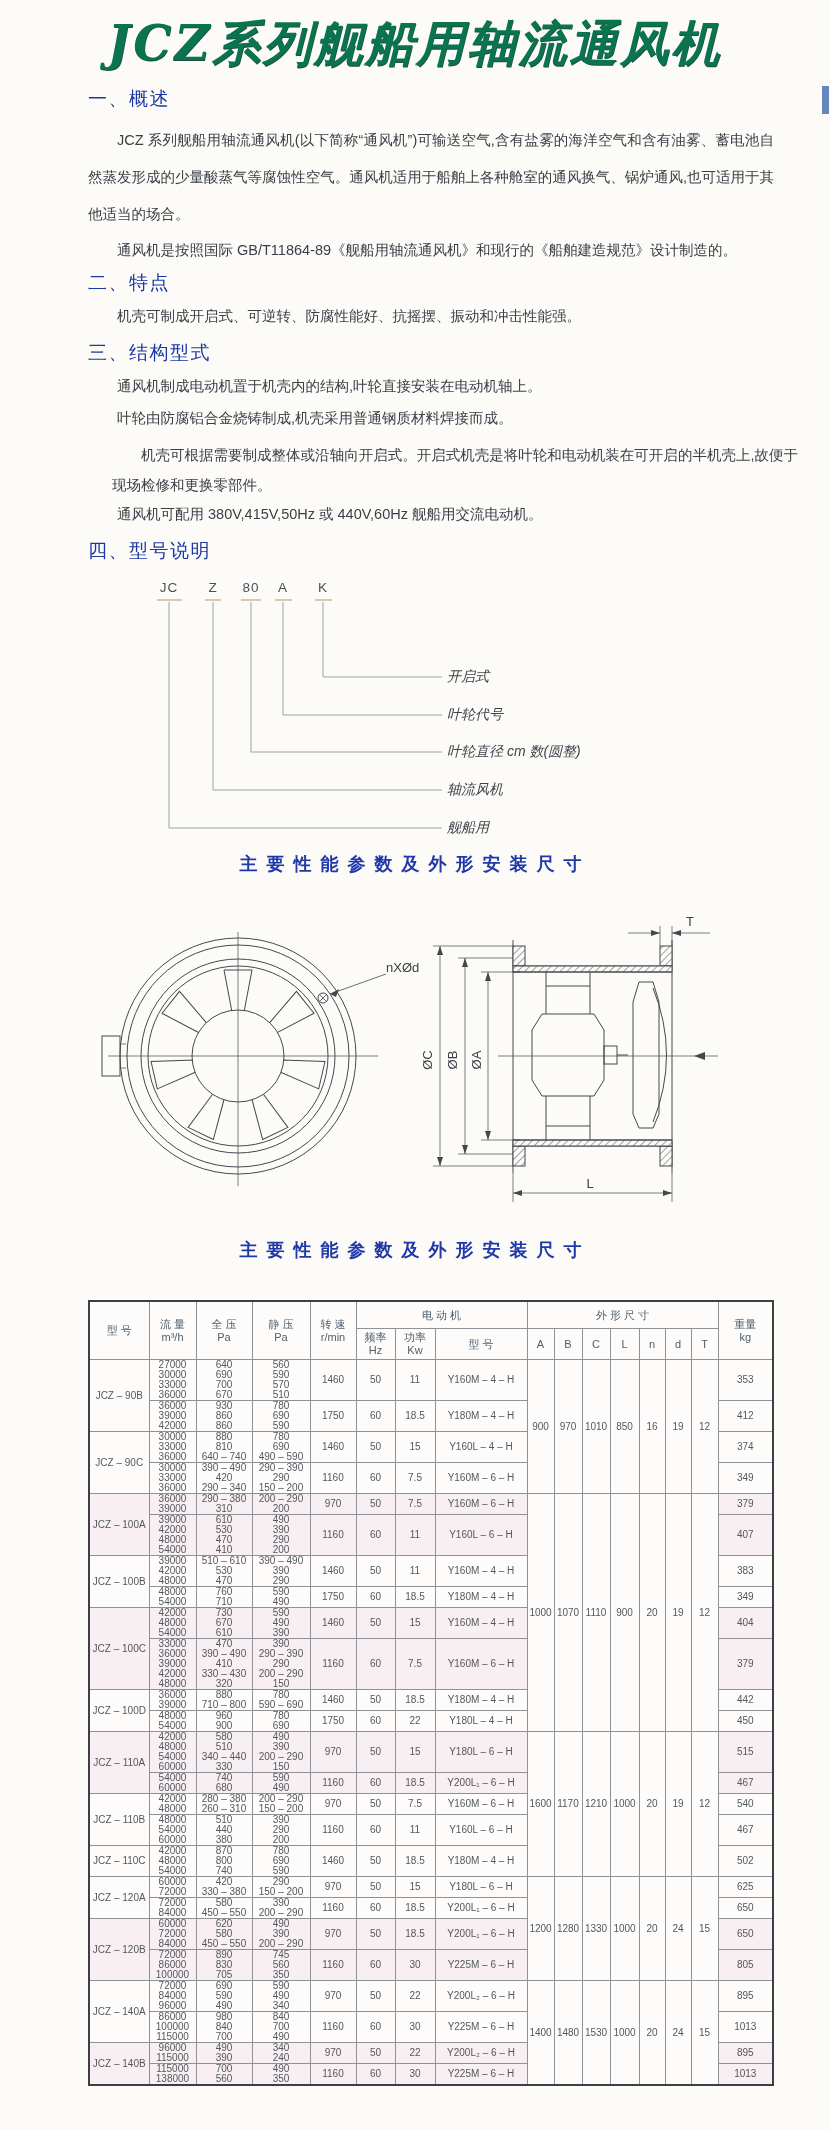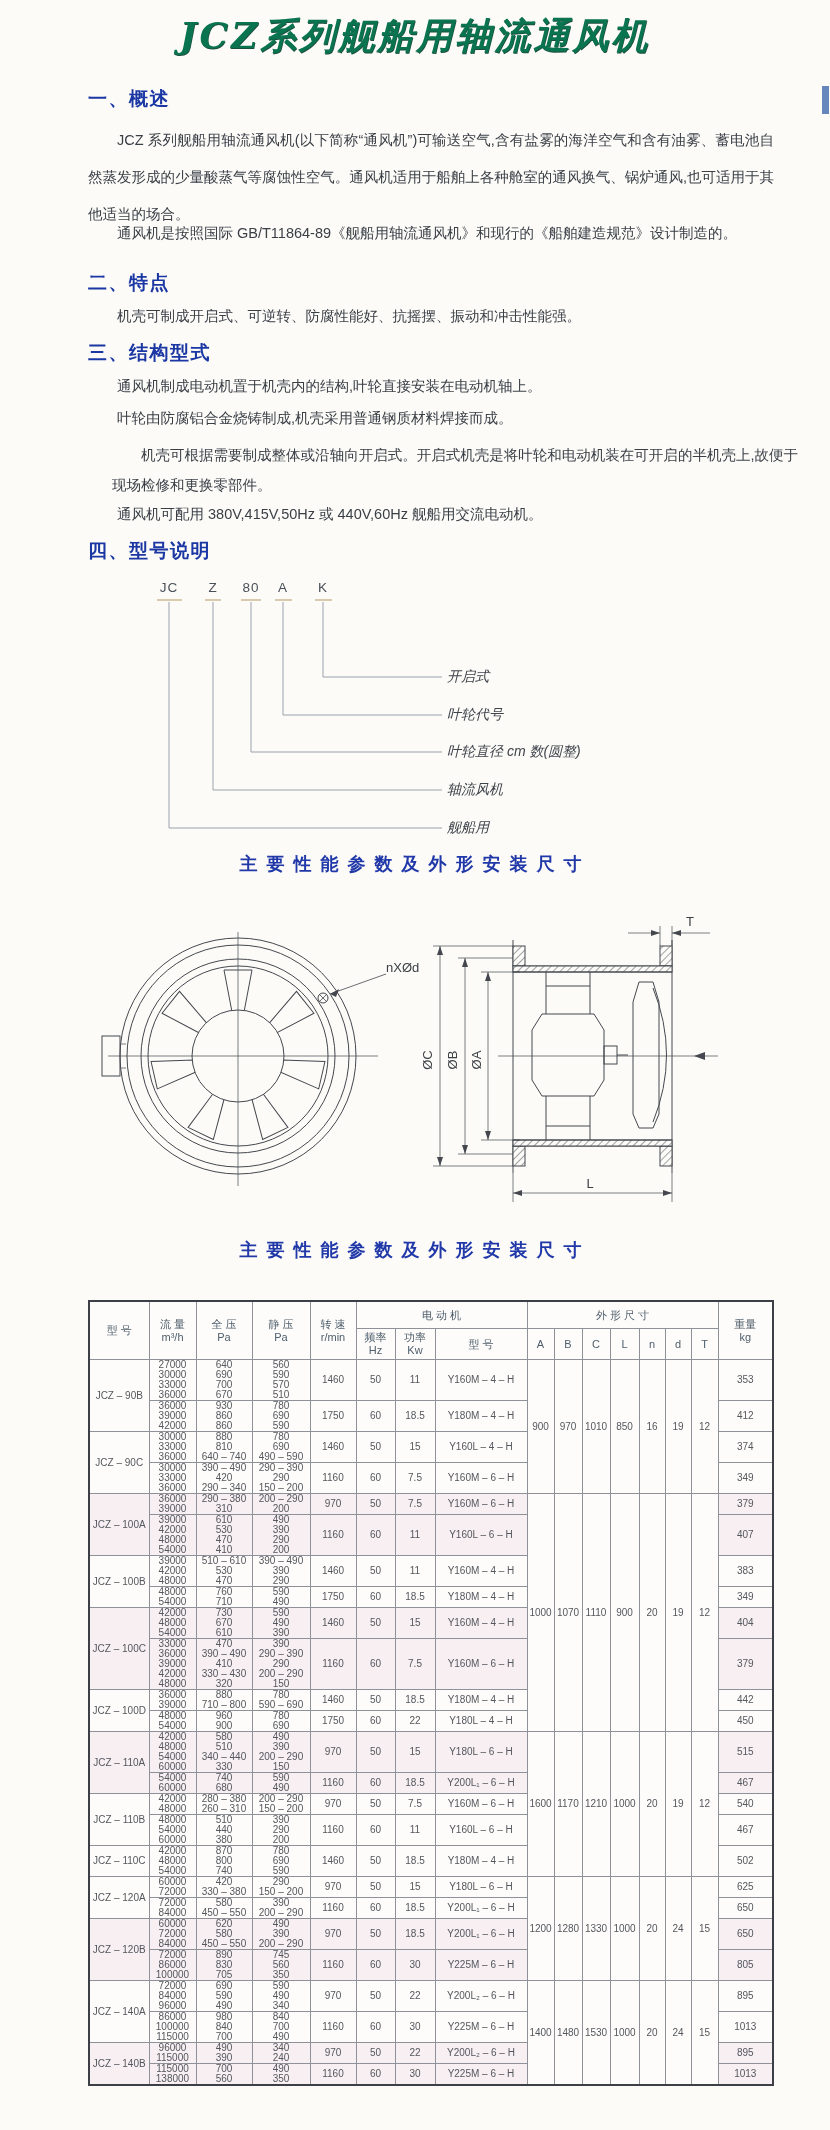--- a/index.html
+++ b/index.html
@@ -1,21 +1,21 @@
 <!DOCTYPE html>
 <html><head>
 <meta charset="utf-8">
 <style>
   html,body{margin:0;padding:0;}
   body{width:830px;height:2130px;background:#fcfbf8;font-family:"Liberation Sans",sans-serif;position:relative;overflow:hidden;}
   .page{position:absolute;inset:0;}
   .doc-title{position:absolute;top:12px;left:0;width:100%;text-align:center;
     font-family:"DejaVu Serif",serif;font-style:italic;font-weight:bold;
-    font-size:36px;letter-spacing:3px;color:#0a7450;text-shadow:0.5px 0.5px 0 #1c4f3e;}
-  .sec-h{position:absolute;left:88px;font-size:19px;font-weight:bold;color:#1b37a3;letter-spacing:1.5px;white-space:nowrap;}
+    font-size:48px;letter-spacing:3px;color:#0a7450;text-shadow:0.5px 0.5px 0 #1c4f3e;}
+  .sec-h{position:absolute;left:88px;font-size:19px;font-weight:normal;color:#1b37a3;letter-spacing:1.5px;white-space:nowrap;}
   .para{position:absolute;left:88px;width:686px;font-size:14.5px;color:#3a3f46;text-indent:2em;text-align:justify;margin:0;}
   .lh1{line-height:20px;} .lh2{line-height:30px;margin-left:24px;} .lh3{line-height:37px;}
   .big-h{position:absolute;left:0;width:100%;text-align:center;font-size:18px;font-weight:bold;color:#2038a8;letter-spacing:9px;white-space:nowrap;}
   .legend{position:absolute;left:85px;top:578px;width:700px;height:268px;text-align:right;}
   .legend svg{position:absolute;left:0;top:0;}
   .code-letter{position:absolute;top:2px;transform:translateX(-50%);font-size:13.5px;color:#4a5058;letter-spacing:1px;}
   .legend-label{position:absolute;left:362px;transform:translateY(-50%);font-size:14px;color:#3f444b;white-space:nowrap;font-style:italic;}
   .drawing{position:absolute;left:68px;top:890px;}
   .artifact{position:absolute;left:822px;top:86px;width:7px;height:28px;background:#4a72b0;opacity:.85;}
   
@@ -34,21 +34,21 @@
 </head>
 <body>
 
 <div class="page">
 
   <div class="doc-title">JCZ系列舰船用轴流通风机</div>
   <div class="artifact"></div>
 
   <div class="sec-h" style="top:86px">一、概述</div>
   <p class="para lh3" style="top:122px">JCZ 系列舰船用轴流通风机(以下简称“通风机”)可输送空气,含有盐雾的海洋空气和含有油雾、蓄电池自然蒸发形成的少量酸蒸气等腐蚀性空气。通风机适用于船舶上各种舱室的通风换气、锅炉通风,也可适用于其他适当的场合。</p>
-  <p class="para lh1" style="top:223px">通风机是按照国际 GB/T11864-89《舰船用轴流通风机》和现行的《船舶建造规范》设计制造的。</p>
+  <p class="para lh1" style="top:240px">通风机是按照国际 GB/T11864-89《舰船用轴流通风机》和现行的《船舶建造规范》设计制造的。</p>
 
   <div class="sec-h" style="top:270px">二、特点</div>
   <p class="para lh1" style="top:306px">机壳可制成开启式、可逆转、防腐性能好、抗摇摆、振动和冲击性能强。</p>
 
   <div class="sec-h" style="top:340px">三、结构型式</div>
   <p class="para lh1" style="top:408px">叶轮由防腐铝合金烧铸制成,机壳采用普通钢质材料焊接而成。</p>
   <p class="para lh1" style="top:376px">通风机制成电动机置于机壳内的结构,叶轮直接安装在电动机轴上。</p>
   <p class="para lh2" style="top:440px">机壳可根据需要制成整体或沿轴向开启式。开启式机壳是将叶轮和电动机装在可开启的半机壳上,故便于现场检修和更换零部件。</p>
   <p class="para lh1" style="top:504px">通风机可配用 380V,415V,50Hz 或 440V,60Hz 舰船用交流电动机。</p>
 

